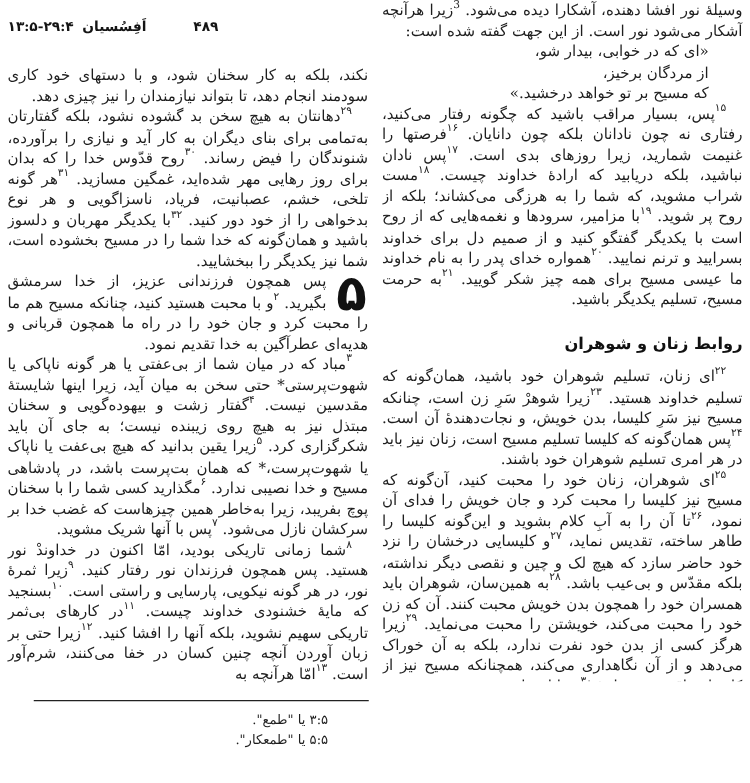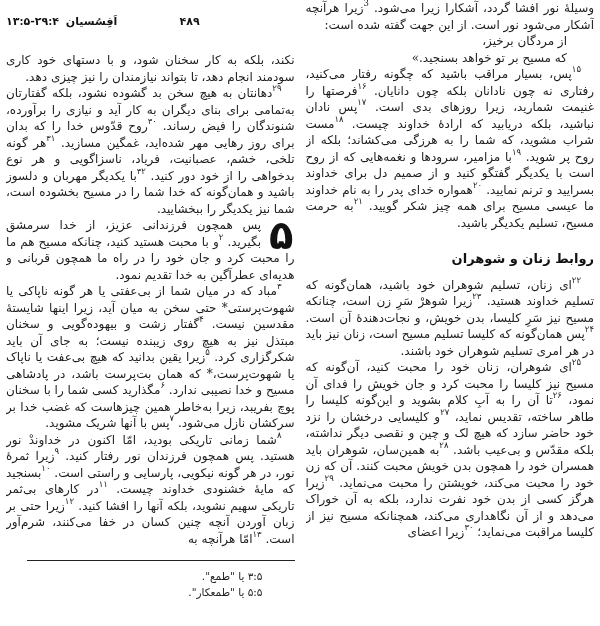--- a/index.html
+++ b/index.html
@@ -8,21 +8,21 @@
     display:flex;direction:ltr;gap:11px;padding:0 6px;box-sizing:border-box;
     font-family:"DejaVu Serif","DejaVu Sans",serif;color:#1e1e1e;
     overflow:hidden;
   }
   .page{flex:1 1 0;min-width:0;position:relative;direction:rtl;}
   .page-header{position:relative;height:52px;font-size:11px;font-weight:bold;color:#141414;}
   .running-head{position:absolute;top:15px;white-space:nowrap;}
   .page-489 .running-head{left:0;}
   .page-490 .running-head{right:0;}
   .rh-range{margin-right:3px;}
-  .page-num{position:absolute;top:15px;transform:translateX(-50%);margin-left:25px;}
+  .page-num{position:absolute;top:15px;transform:translateX(-50%);}
   .page-489 .page-num{left:55%;}
   .page-490 .page-num{left:41%;}
   .page-body{font-size:12px;line-height:16.5px;text-align:justify;overflow:hidden;}
   .page-489 .page-body{height:500px;}
   .page-490 .page-body{height:545px;}
   .para{margin:0;}
   .para.indent{text-indent:13px;}
   .dropcap{
     float:right;font-size:40px;line-height:31px;font-weight:bold;
     margin:2px 1px 0 8px;color:#111;
@@ -57,24 +57,25 @@
       <div class="fn-rule"></div>
       <div id="fn-list">
           <div class="fn-line"><span class="fn-ref" dir="ltr">۳:۵</span><span class="fn-text"> یا "طمع".</span></div>
           <div class="fn-line"><span class="fn-ref" dir="ltr">۵:۵</span><span class="fn-text"> یا "طمعکار".</span></div>
         </div>
     </div>
   </div>
 
   <div class="page page-490">
     <div class="page-body" id="right-body">
-        <p class="para"><span class="verse-text">وسیلهٔ نور افشا گردد، آشکارا زیرا می‌شود. </span><sup class="verse-num">3</sup><span class="verse-text">زیرا هرآنچه آشکار می‌شود نور است. از این جهت گفته شده است:</span></p>
+        <p class="para"><span class="verse-text">وسیلهٔ نور افشا دهنده، آشکارا دیده می‌شود. </span><sup class="verse-num">3</sup><span class="verse-text">زیرا هرآنچه آشکار می‌شود نور است. از این جهت گفته شده است:</span></p>
         <div class="poem">
+          <div class="poem-line">«ای که در خوابی، بیدار شو،</div>
           <div class="poem-line">از مردگان برخیز،</div>
-          <div class="poem-line">که مسیح بر تو خواهد بسنجید.»</div>
+          <div class="poem-line">که مسیح بر تو خواهد درخشید.»</div>
         </div>
         <p class="para indent"><sup class="verse-num">۱۵</sup><span class="verse-text">پس، بسیار مراقب باشید که چگونه رفتار می‌کنید، رفتاری نه چون نادانان بلکه چون دانایان. </span><sup class="verse-num">۱۶</sup><span class="verse-text">فرصتها را غنیمت شمارید، زیرا روزهای بدی است. </span><sup class="verse-num">۱۷</sup><span class="verse-text">پس نادان نباشید، بلکه دریابید که ارادهٔ خداوند چیست. </span><sup class="verse-num">۱۸</sup><span class="verse-text">مست شراب مشوید، که شما را به هرزگی می‌کشاند؛ بلکه از روح پر شوید. </span><sup class="verse-num">۱۹</sup><span class="verse-text">با مزامیر، سرودها و نغمه‌هایی که از روح است با یکدیگر گفتگو کنید و از صمیم دل برای خداوند بسرایید و ترنم نمایید. </span><sup class="verse-num">۲۰</sup><span class="verse-text">همواره خدای پدر را به نام خداوند ما عیسی مسیح برای همه چیز شکر گویید. </span><sup class="verse-num">۲۱</sup><span class="verse-text">به حرمت مسیح، تسلیم یکدیگر باشید.</span></p>
         <div class="section-heading">روابط زنان و شوهران</div>
         <p class="para indent"><sup class="verse-num">۲۲</sup><span class="verse-text">ای زنان، تسلیم شوهران خود باشید، همان‌گونه که تسلیم خداوند هستید. </span><sup class="verse-num">۲۳</sup><span class="verse-text">زیرا شوهرْ سَرِ زن است، چنانکه مسیح نیز سَرِ کلیسا، بدن خویش، و نجات‌دهندهٔ آن است. </span><sup class="verse-num">۲۴</sup><span class="verse-text">پس همان‌گونه که کلیسا تسلیم مسیح است، زنان نیز باید در هر امری تسلیم شوهران خود باشند.</span></p>
         <p class="para indent"><sup class="verse-num">۲۵</sup><span class="verse-text">ای شوهران، زنان خود را محبت کنید، آن‌گونه که مسیح نیز کلیسا را محبت کرد و جان خویش را فدای آن نمود، </span><sup class="verse-num">۲۶</sup><span class="verse-text">تا آن را به آبِ کلام بشوید و این‌گونه کلیسا را طاهر ساخته، تقدیس نماید، </span><sup class="verse-num">۲۷</sup><span class="verse-text">و کلیسایی درخشان را نزد خود حاضر سازد که هیچ لک و چین و نقصی دیگر نداشته، بلکه مقدّس و بی‌عیب باشد. </span><sup class="verse-num">۲۸</sup><span class="verse-text">به همین‌سان، شوهران باید همسران خود را همچون بدن خویش محبت کنند. آن که زن خود را محبت می‌کند، خویشتن را محبت می‌نماید. </span><sup class="verse-num">۲۹</sup><span class="verse-text">زیرا هرگز کسی از بدن خود نفرت ندارد، بلکه به آن خوراک می‌دهد و از آن نگاهداری می‌کند، همچنانکه مسیح نیز از کلیسا مراقبت می‌نماید؛ </span><sup class="verse-num">۳۰</sup><span class="verse-text">زیرا اعضای</span></p>
       </div>
   </div>
 
 </div>
 

